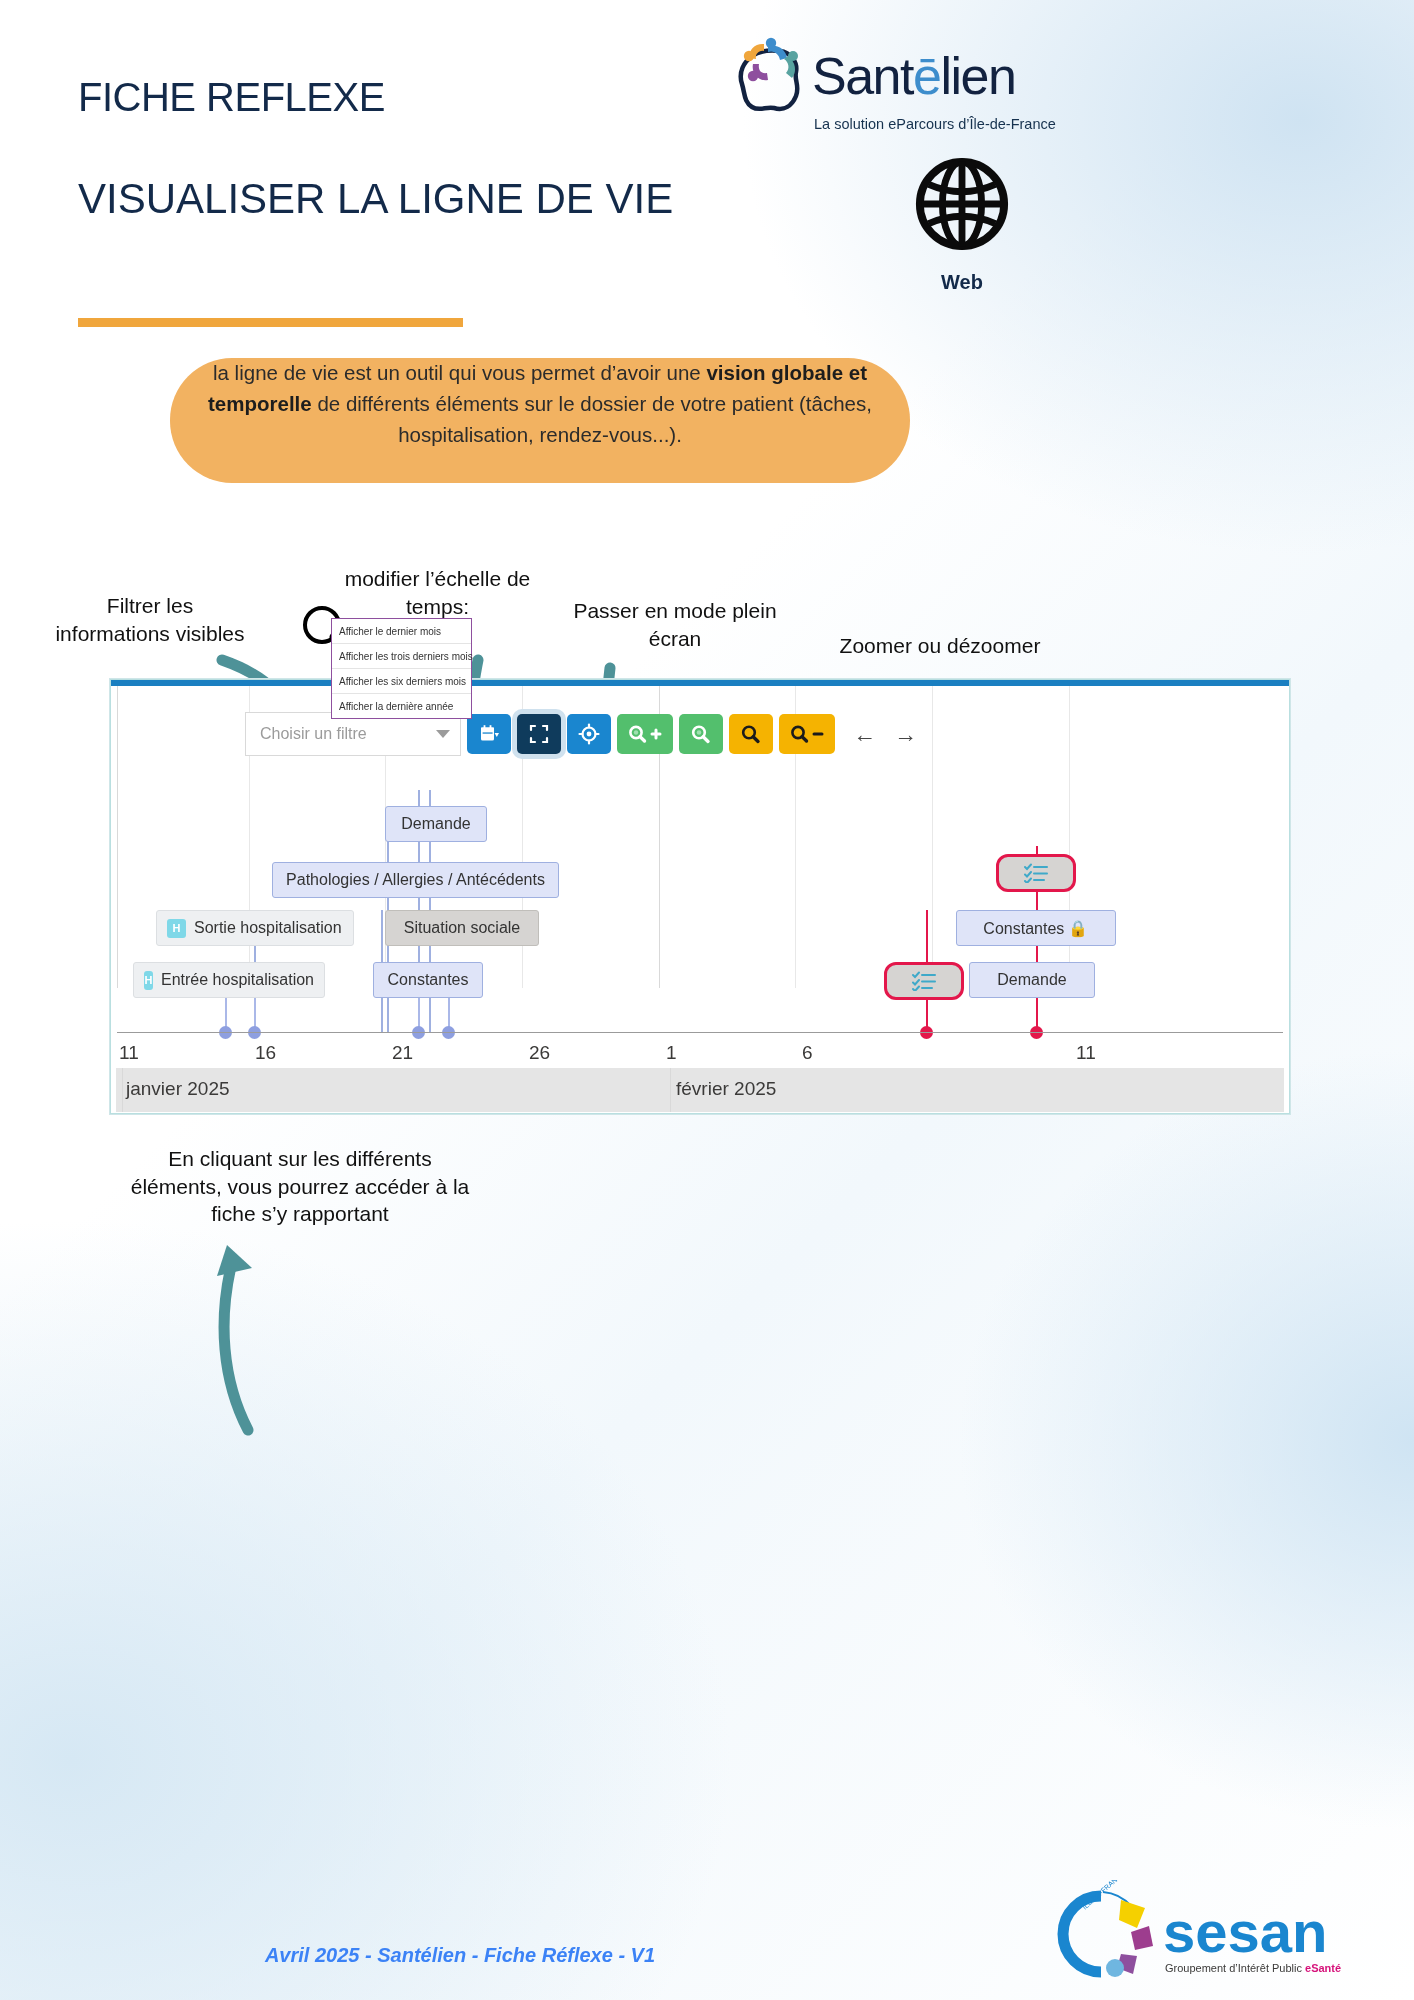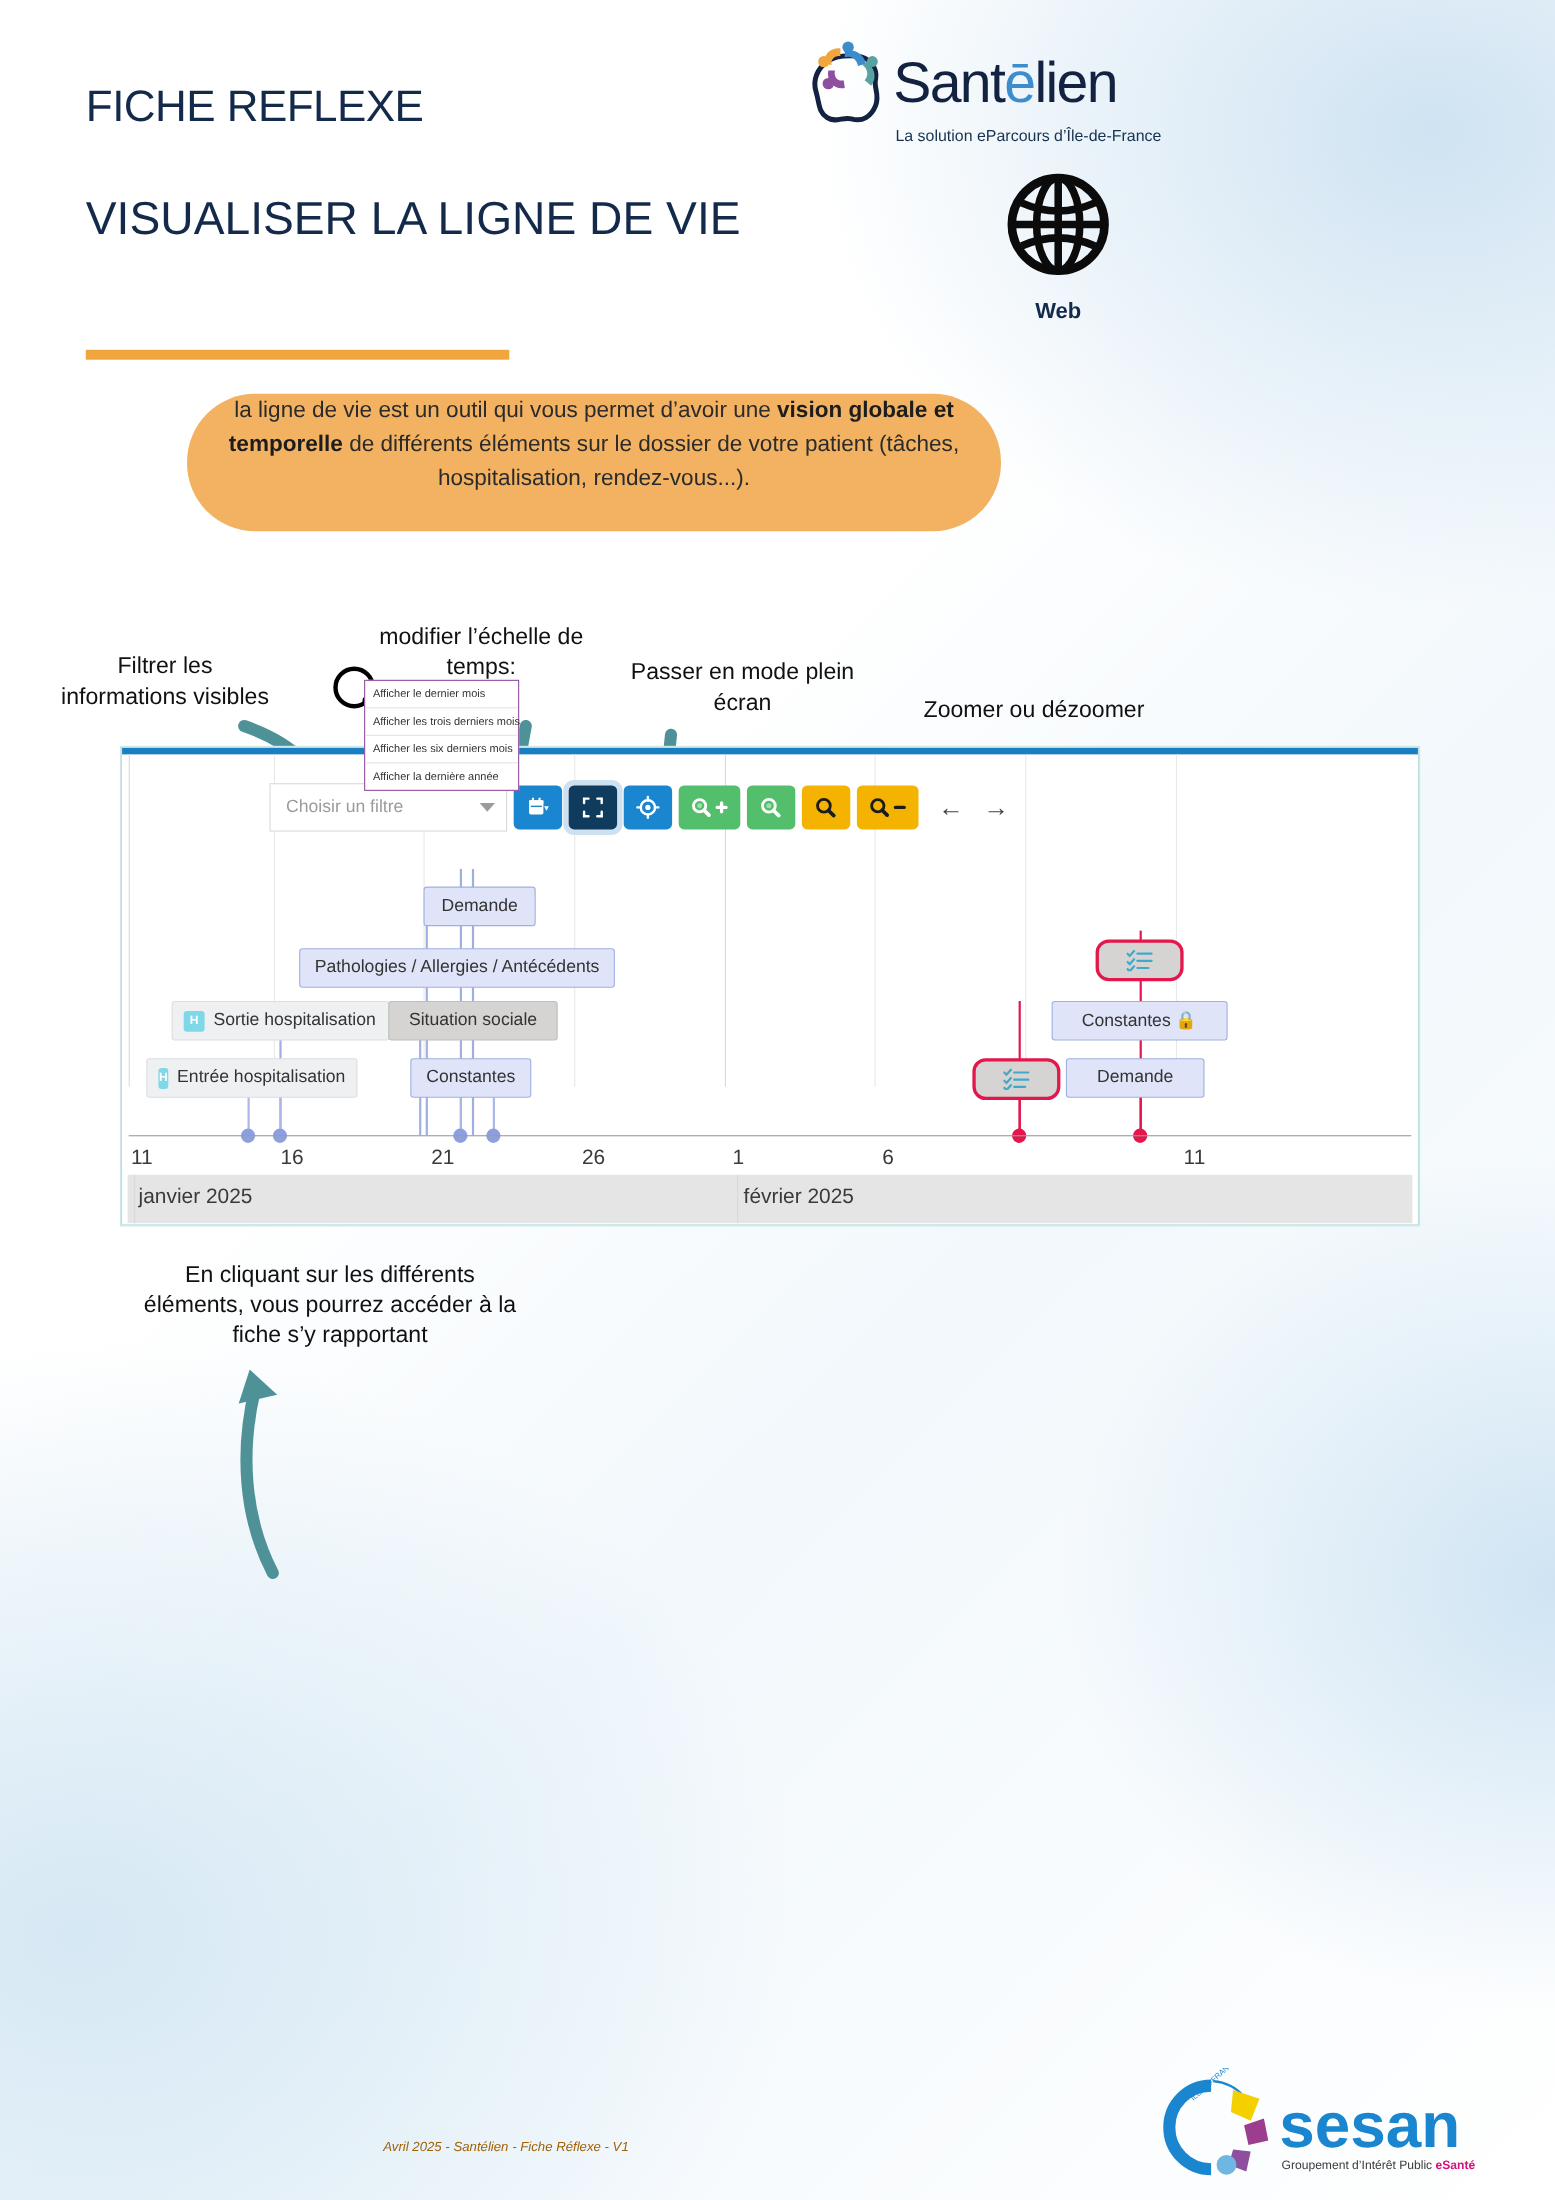--- a/index.html
+++ b/index.html
@@ -120,21 +120,21 @@
   .vline { position:absolute; top:0; width:1px; background:#e8e8e8; }
   .vline.major { background:#d9d9d9; }
 
   
   .titem {
     position:absolute; border:1px solid #9fb0e0; background:#dfe4f8;
     border-radius:3px; font-size:16px; color:#333;
     display:flex; align-items:center; justify-content:center;
     padding:0 10px; height:36px; white-space:nowrap;
   }
-  .titem.grey { background:#d6d4d2; border-color:#c0beba; }
+  .titem.grey { background:#d6d4d2; border-color:#c0beba;margin-left:32px; }
   .titem.light { background:#eef0f2; border-color:#dcdfe2; justify-content:flex-start; }
   .hbadge {
     width:19px;height:19px;background:#7fd8e8;border-radius:3px;color:#fff;
     font-size:11px;font-weight:bold;display:inline-flex;align-items:center;
     justify-content:center;margin-right:8px;
   }
   .titem.taskred {
     background:#d6d4d2; border:3px solid #e3174b; border-radius:12px;
     width:80px; justify-content:center;
   }
@@ -150,21 +150,21 @@
   .dot { position:absolute; width:13px; height:13px; border-radius:50%; }
   .dot.blue { background:#8e9fe0; }
   .dot.red  { background:#e3174b; }
   .stem { position:absolute; width:1.6px; }
   .stem.blue { background:#aab8e8; }
   .stem.red  { background:#e3174b; }
 
   
   #footer-text {
     left:0; top:1944px; width:920px; text-align:center;
-    font-size:12px; font-style:italic; font-weight:normal; color:#a16207;
+    font-size:20px; font-style:italic; font-weight:bold; color:#3b82f6;
   }
   #sesan-logo { left:1045px; top:1880px; width:300px; height:110px; }
 </style>
 </head>
 <body>
 
 <div class="abs" id="main-title">FICHE REFLEXE</div>
 <div class="abs" id="sub-title">VISUALISER LA LIGNE DE VIE</div>
 <div class="abs" id="orange-rule"></div>
 

